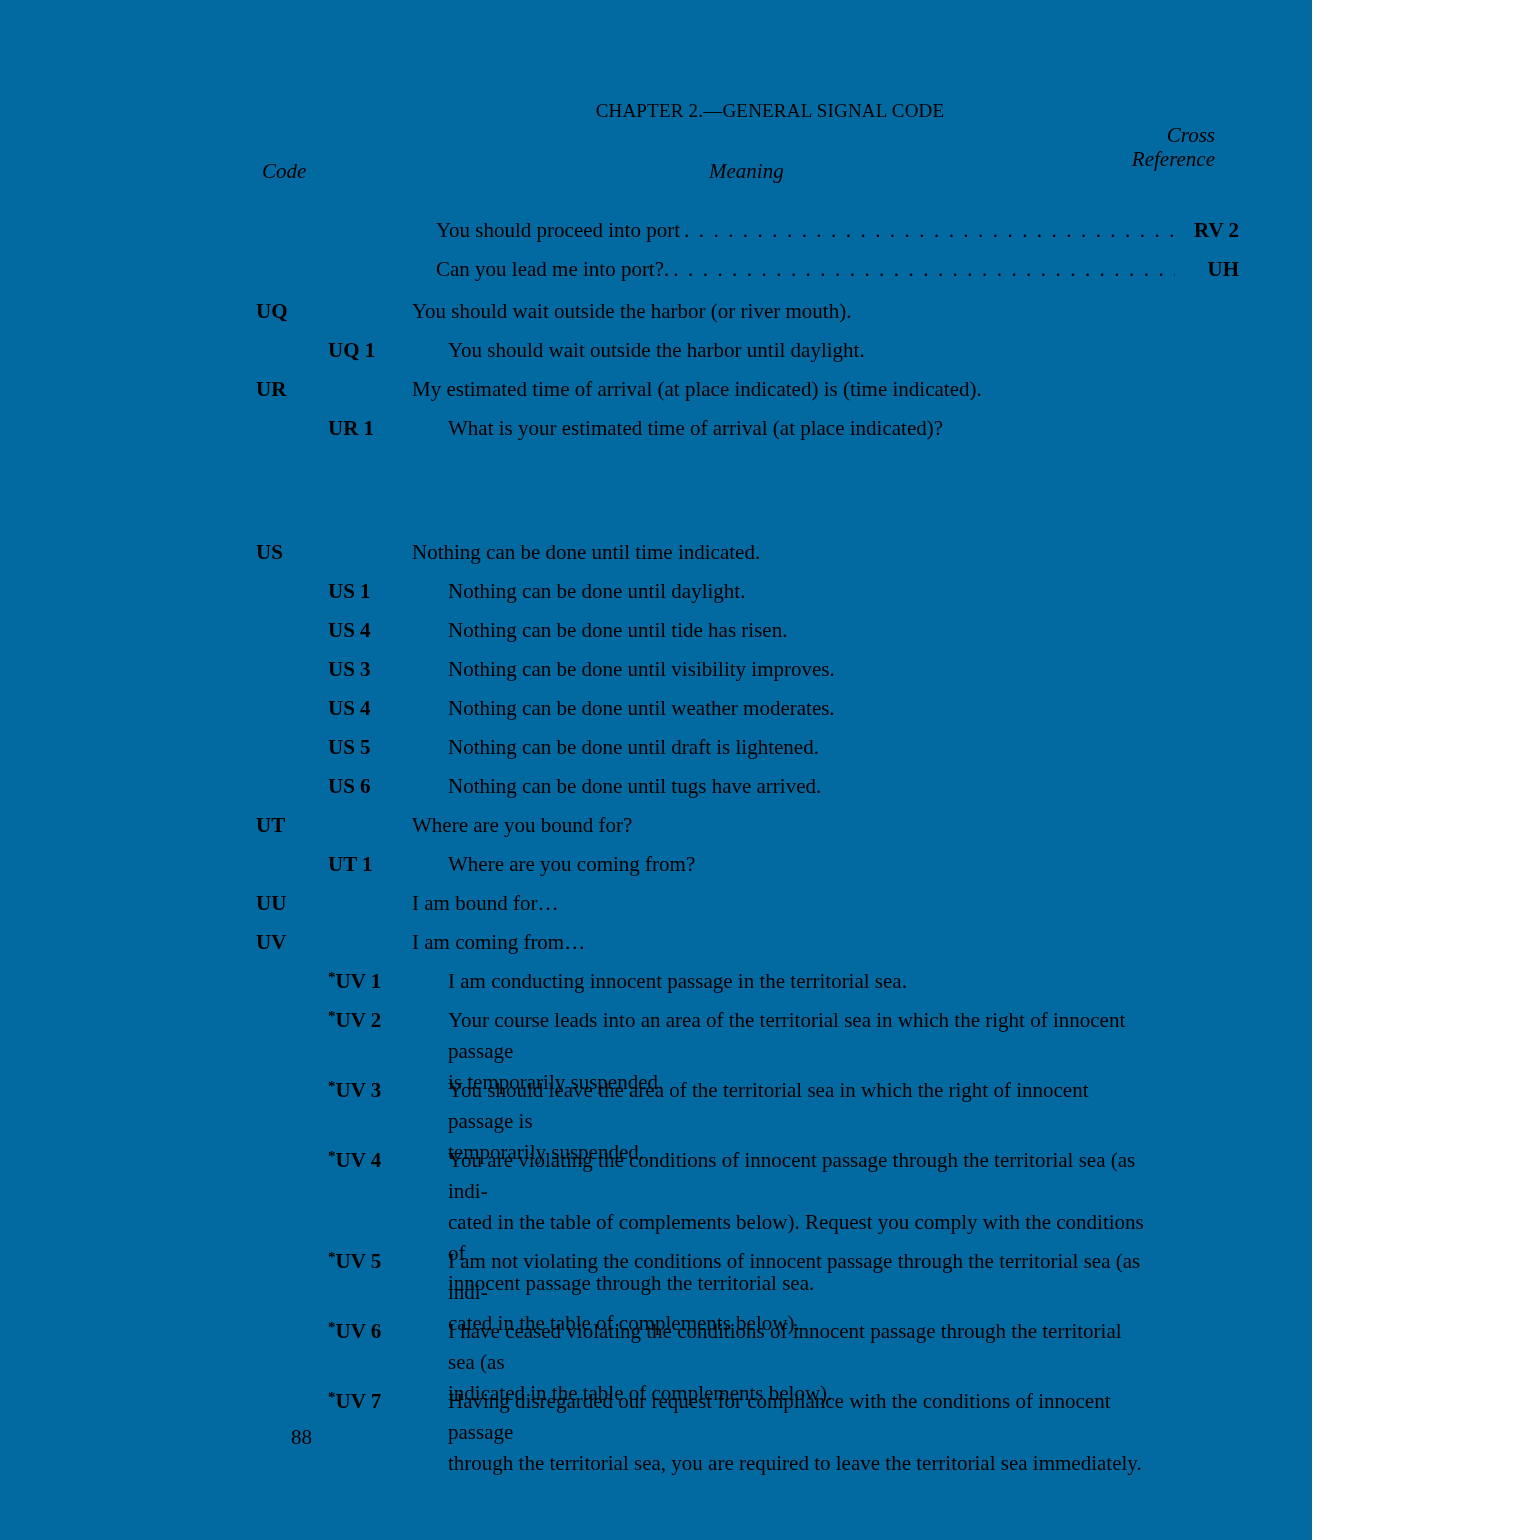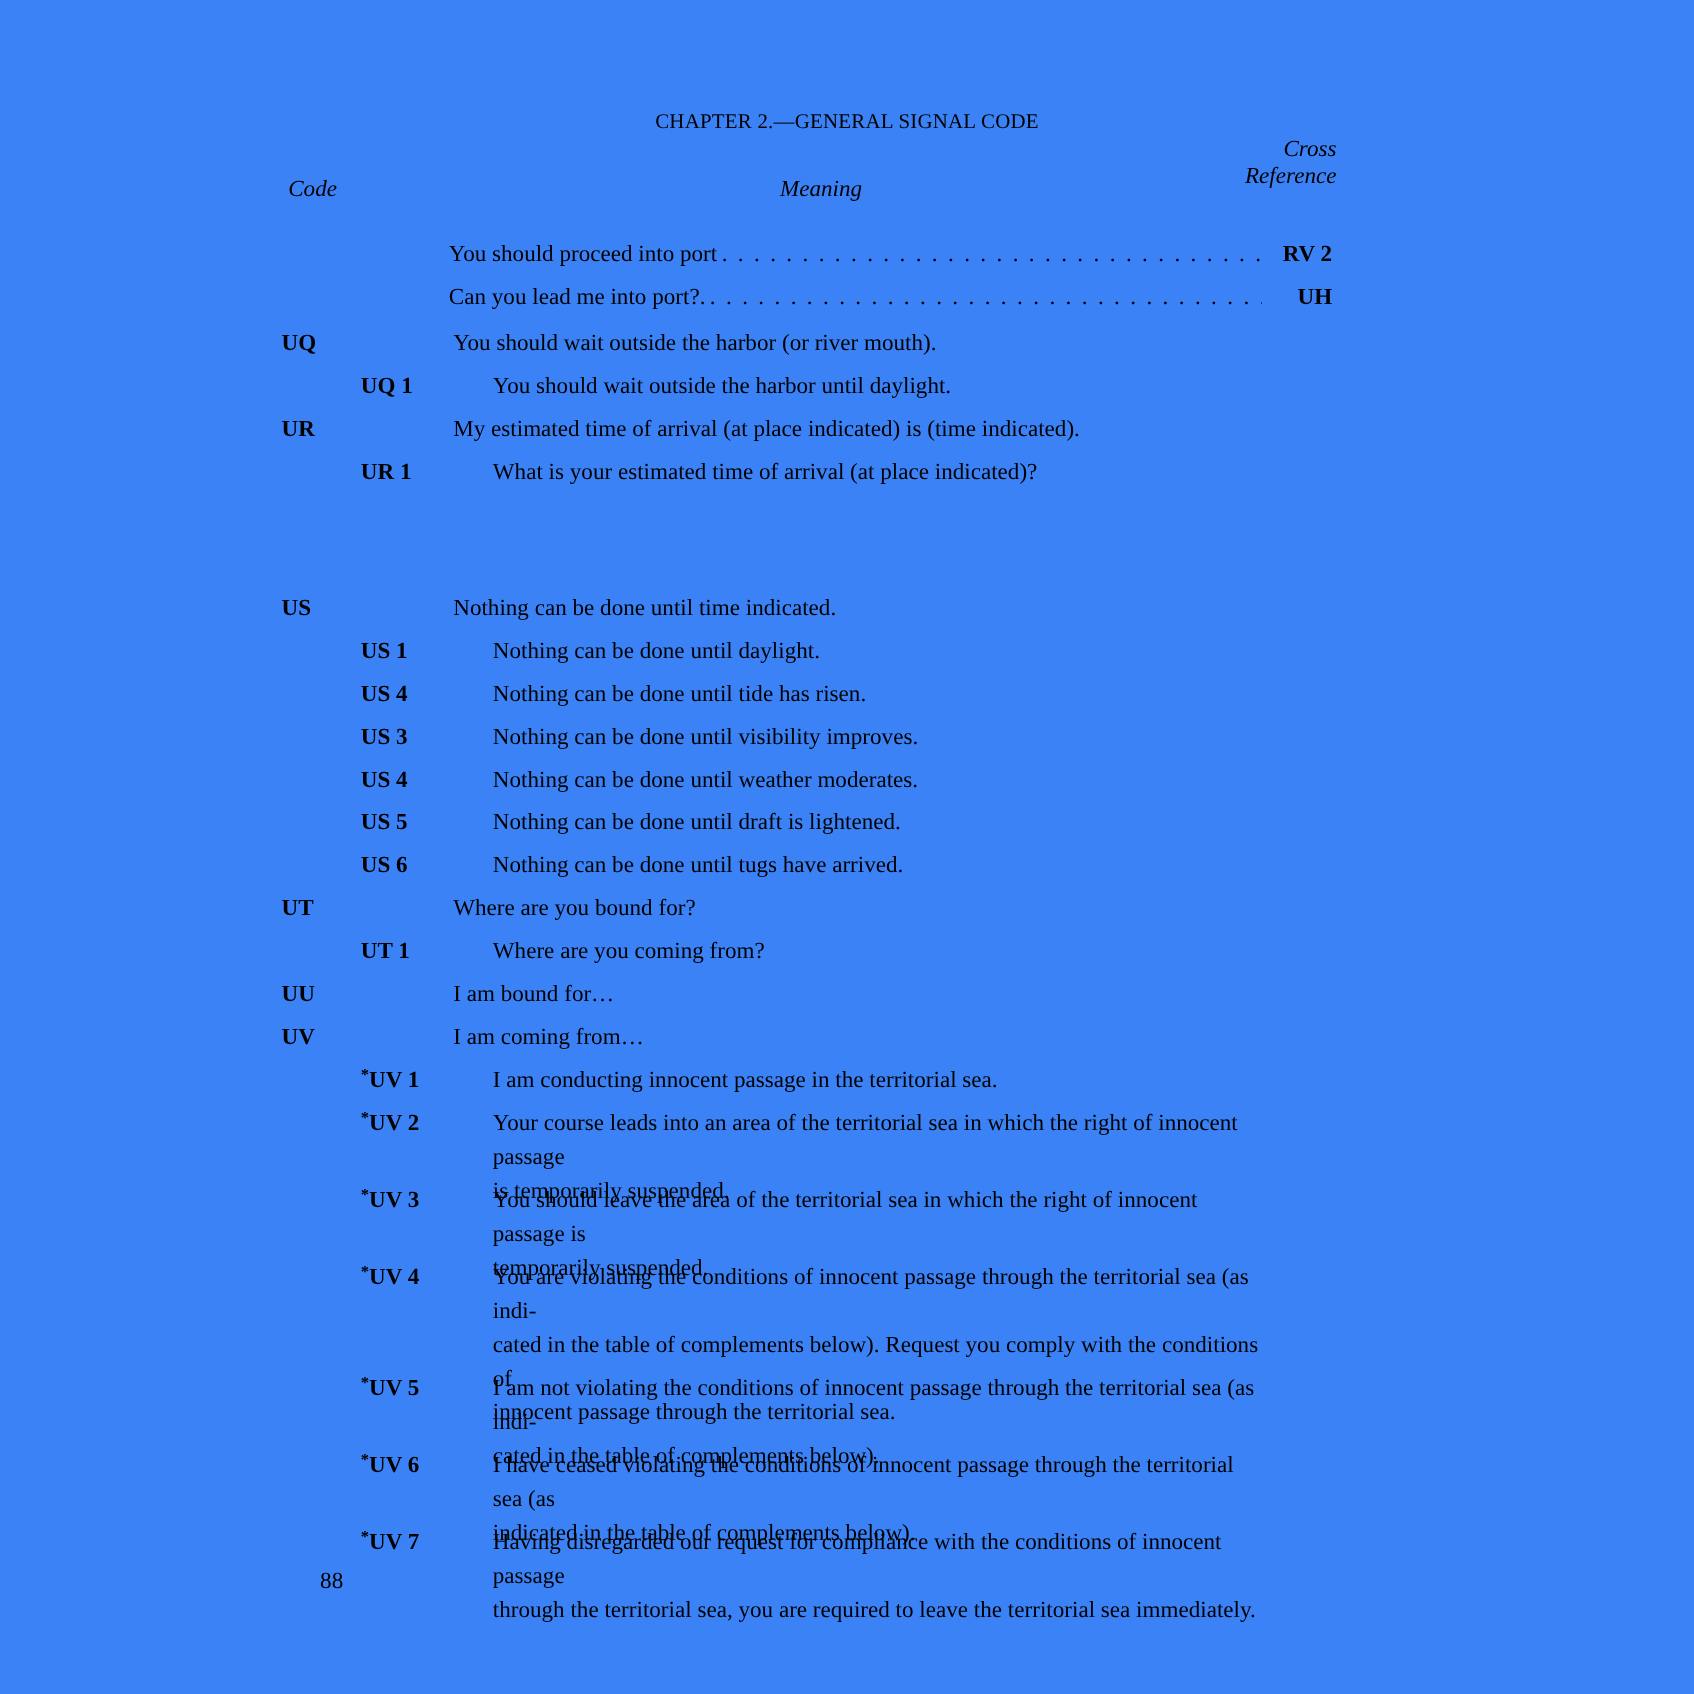--- a/index.html
+++ b/index.html
@@ -2,23 +2,23 @@
 <html><head>
 <meta charset="utf-8">
 <style>
   html, body {
     margin: 0;
     padding: 0;
     background: #ffffff;
   }
   .page {
     position: relative;
-    width: 1540px;
+    width: 1312px;
     height: 1540px;
-    background: #3b82f6;
+    background: #0369a1;
     font-family: "Liberation Serif", "DejaVu Serif", serif;
     color: #000000;
     overflow: hidden;
   }
 
   
   .chapter-head {
     position: absolute;
     top: 100px;
     left: 0;
@@ -40,21 +40,21 @@
     left: 1100px;
     top: 124px;
     width: 115px;
     text-align: right;
     line-height: 1.12;
   }
 
   
   .leader-row {
     position: absolute;
-    left: 408px;
+    left: 436px;
     width: 803px;
     display: flex;
     align-items: flex-start;
     font-size: 21px;
   }
   .leader-row .lr-text { white-space: pre; }
   .leader-row .lr-dots {
     flex: 1 1 auto;
     overflow: hidden;
     white-space: nowrap;

